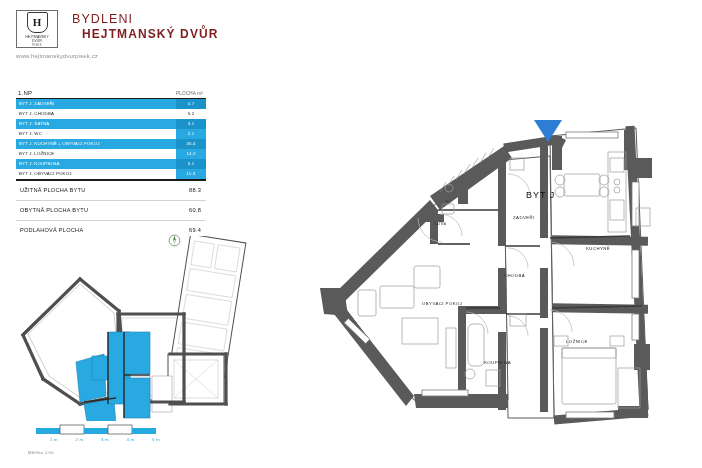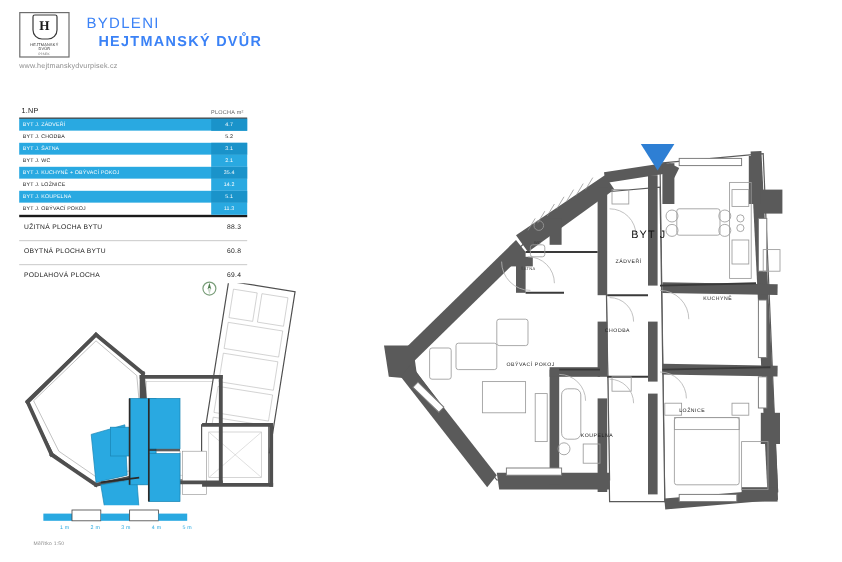--- a/index.html
+++ b/index.html
@@ -24,21 +24,21 @@
   .logo-shield{
     width:19px;height:19px;border:1px solid #3a3a3a;border-radius:2px 2px 8px 8px;
     display:flex;align-items:center;justify-content:center;
     font-size:11px;font-weight:bold;line-height:1;color:#1b1b1b;
     font-family:"Liberation Serif", serif;
   }
   .logo-l1{font-size:3.2px;letter-spacing:.2px;margin-top:2px;color:#2b2b2b;white-space:nowrap;}
   .logo-l2{font-size:3.2px;letter-spacing:.2px;color:#2b2b2b;}
   .logo-l3{font-size:2.6px;letter-spacing:.4px;color:#5a5a5a;margin-top:1px;}
 
-  .brand{position:absolute;left:58px;top:4px;color:#3b82f6;line-height:1.15;}
+  .brand{position:absolute;left:58px;top:4px;color:#7f1d1d;line-height:1.15;}
   .brand-l1{font-size:12.5px;letter-spacing:1.1px;}
   .brand-l2{font-size:12px;letter-spacing:1.1px;margin-left:10px;margin-top:2px;font-weight:bold;}
 
   .url{
     position:absolute;left:16px;top:53px;font-size:6px;color:#8e8e8e;letter-spacing:.15px;
   }
 
   
   .title{position:absolute;left:15px;top:70px;font-size:14.5px;letter-spacing:.3px;color:#1b1b1b;}
 

